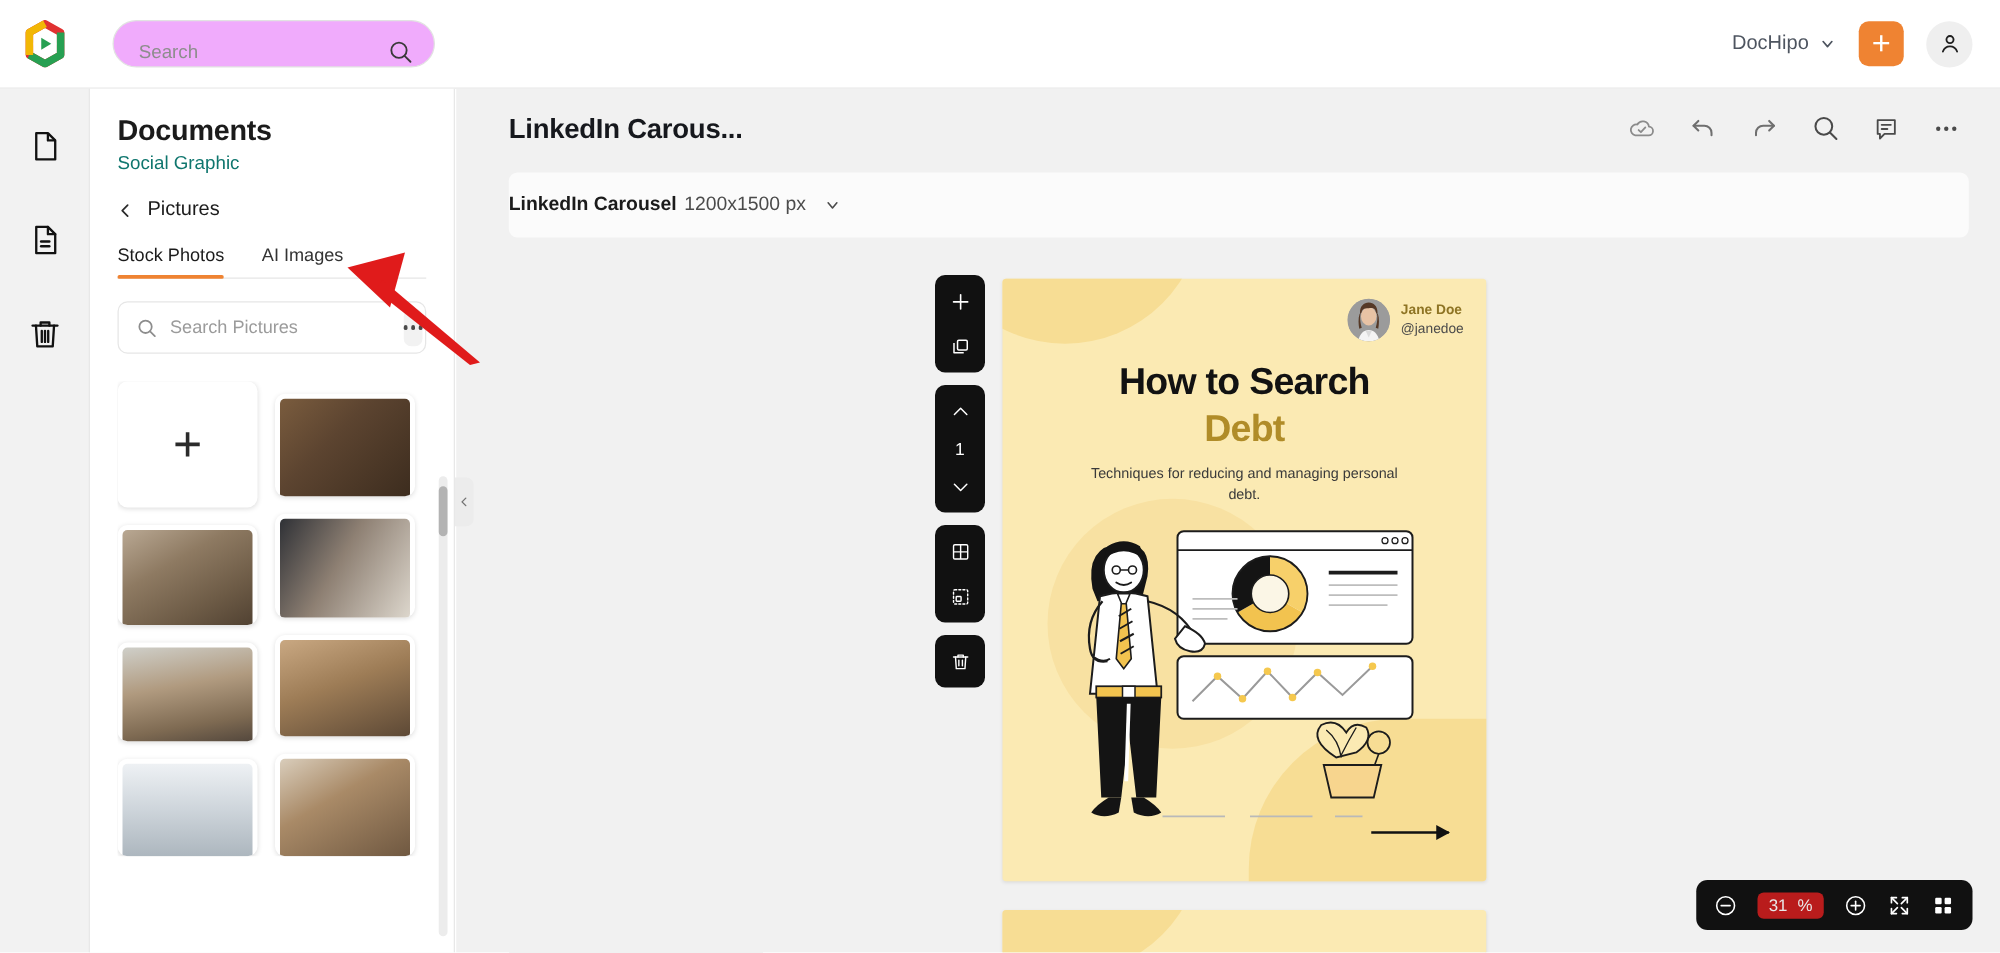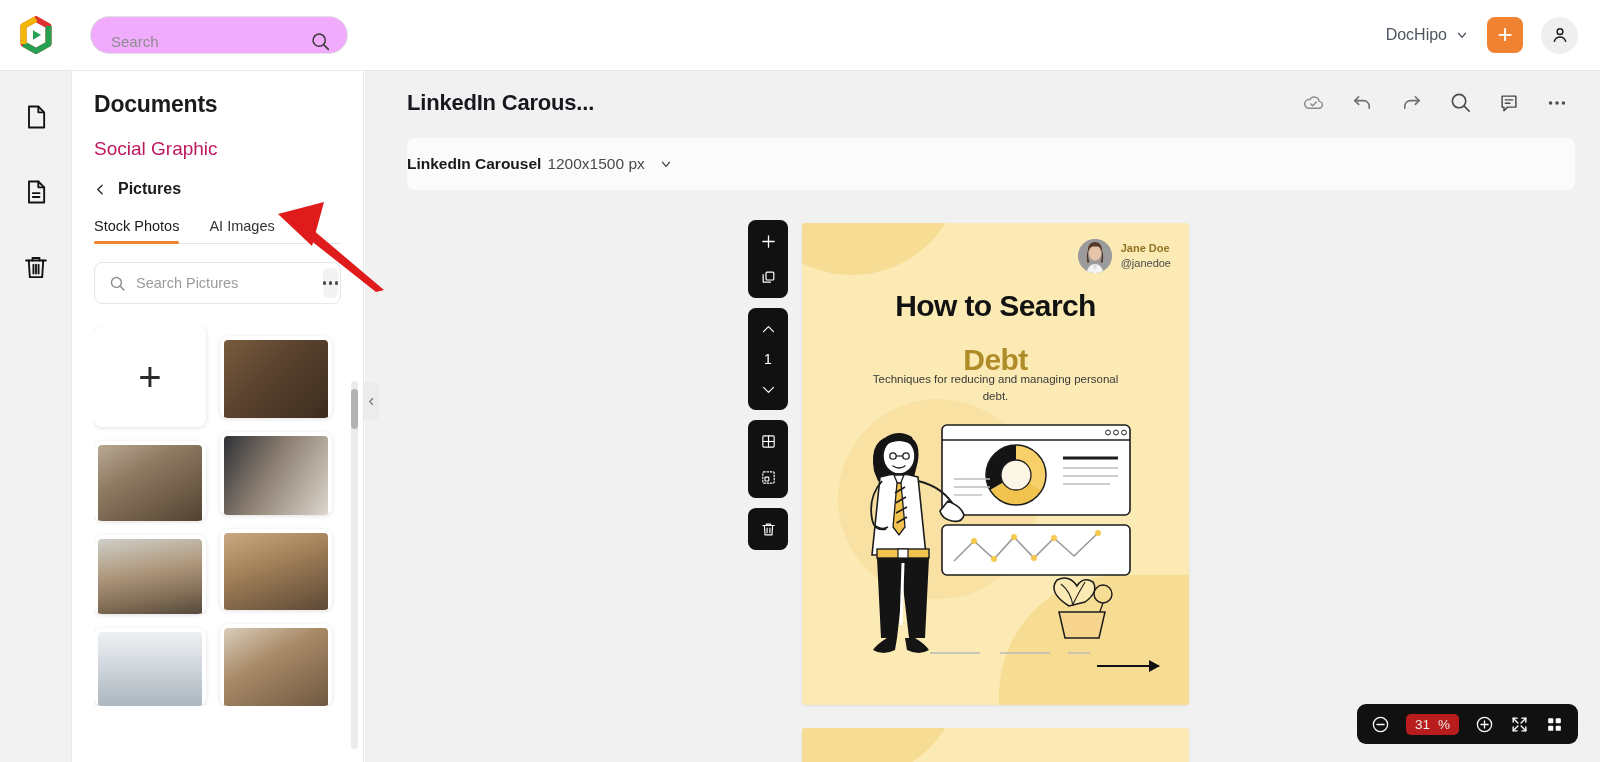--- a/index.html
+++ b/index.html
@@ -65,26 +65,26 @@
     content:""; position:absolute; left:-20px; top:5px;
     width:6px; height:42px; background:#ef8332; border-radius:0 4px 4px 0;
   }
 
   
   .panel {
     position:absolute; top:71px; left:72px; width:292px; height:691px;
     background:#ffffff; border-right:1px solid #e8e8e8; overflow:hidden;
   }
   .panel-title { font-size:23px; font-weight:bold; color:#1b1b1b; margin:20px 0 0 22px; letter-spacing:-0.2px;}
-  .panel-sub { font-size:19px; color:#be185d; margin:20px 0 0 22px; }
+  .panel-sub { font-size:15px; color:#0f766e; margin:4px 0 0 22px; }
   .back-row {
     display:flex; align-items:center; gap:11px; margin:20px 0 0 22px; cursor:pointer;
   }
   .back-chevron { font-size:16px; color:#3b3b3b; line-height:1; }
-  .back-label { font-size:16px; font-weight:bold; color:#1b1b1b; }
+  .back-label { font-size:16px; font-weight:normal; color:#1b1b1b; }
 
   .tabs {
     margin:16px 22px 0 22px; display:flex; gap:0; border-bottom:1px solid #e6e6e6;
     position:relative;
   }
   .tab {
     font-size:14.5px; color:#333; padding:4px 0 9px 0; cursor:pointer; position:relative;
   }
   .tab + .tab { margin-left:30px; }
   .tab.active { color:#1b1b1b; }
@@ -214,21 +214,21 @@
     width:34px; height:34px; border-radius:50%; overflow:hidden; background:#9e9e9e; position:relative;
   }
   .author-name { font-size:11px; font-weight:bold; color:#8e7424; line-height:1.35; }
   .author-handle { font-size:11px; color:#4b4b4b; line-height:1.35; }
   .slide-h1 {
     position:absolute; top:66px; left:0; right:0; text-align:center;
     font-size:30px; font-weight:bold; color:#121212; letter-spacing:-0.6px;
   }
   .slide-h2 {
     position:absolute; top:104px; left:0; right:0; text-align:center;
-    font-size:30px; font-weight:bold; color:#b08c28; letter-spacing:-0.6px;margin-top:16px;
+    font-size:30px; font-weight:bold; color:#b08c28; letter-spacing:-0.6px;
   }
   .slide-sub {
     position:absolute; top:148px; left:60px; right:60px; text-align:center;
     font-size:11.5px; color:#3a3a3a; line-height:1.5;
   }
   .slide-arrow {
     position:absolute; right:30px; bottom:38px; width:62px; height:2px; background:#111;
   }
   .slide-arrow::after {
     content:""; position:absolute; right:-1px; top:-5px;

